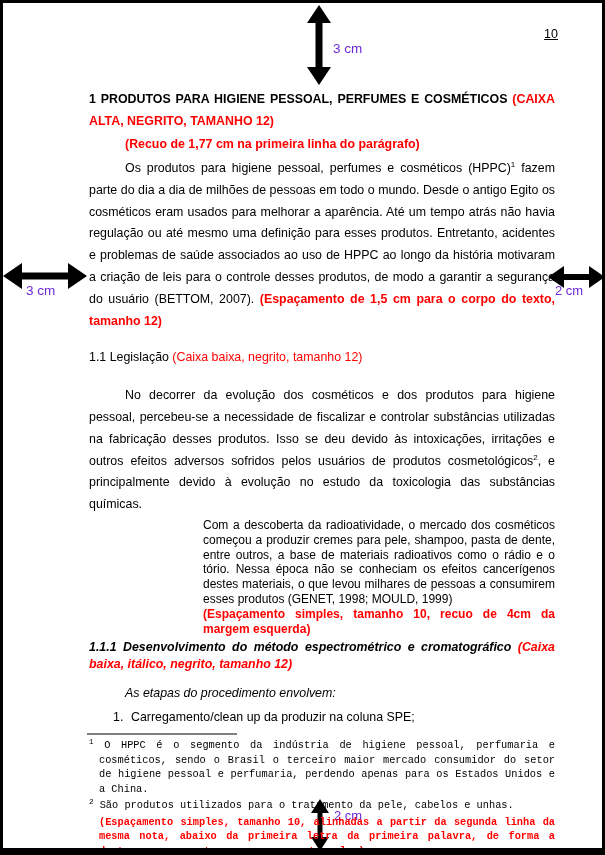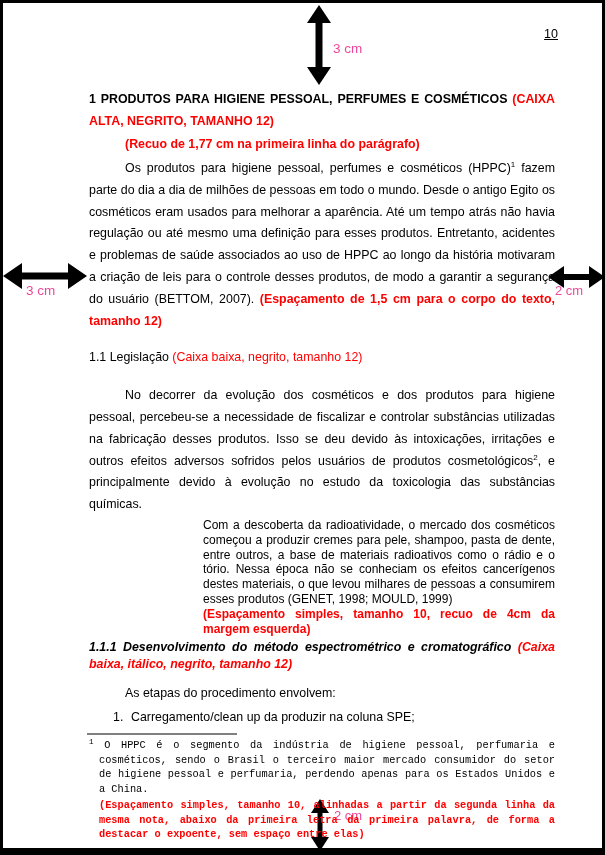--- a/index.html
+++ b/index.html
@@ -34,35 +34,35 @@
   .quote{
     margin-left:116px !important;
     font-size:12px;line-height:14.8px;
     text-align:justify;
   }
   .quote .red{display:block;font-weight:bold;}
   .h3{
     font-weight:bold;font-style:italic;
     line-height:16.5px;margin-top:3px !important;
   }
-  .steps{margin-top:11px !important;text-indent:36px;}
+  .steps{margin-top:11px !important;text-indent:36px;font-style:italic;}
   .list-item{padding-left:24px;}
   .list-item .marker{display:inline-block;width:18px;}
   .fnsep{
     margin-top:4px;width:150px;height:2px;background:#808080;
   }
   .footnotes{
     margin-top:3px;font-size:10.3px;line-height:14.6px;font-family:Liberation Mono, monospace;
   }
   .fn{padding-left:10px;text-indent:-10px;}
   .fn sup{font-size:7.5px;}
   .fn-note{padding-left:10px;font-weight:bold;}
   sup{font-size:8px;line-height:0;}
   .arrow{position:absolute;}
-  .mlabel{position:absolute;font-size:13.5px;color:#ec4899;}
+  .mlabel{position:absolute;font-size:13.5px;color:#6d28d9;}
 </style>
 </head>
 <body>
 
 <div class="page">
 
   <svg class="arrow" style="left:303px;top:2px;" width="26" height="80" viewBox="0 0 26 80">
     <polygon points="13,0 1,18 25,18" fill="#000"></polygon>
     <rect x="9.5" y="16" width="7" height="48" fill="#000"></rect>
     <polygon points="13,80 1,62 25,62" fill="#000"></polygon>
@@ -109,17 +109,18 @@
     <p class="h3"><span>1.1.1 Desenvolvimento do método espectrométrico e cromatográfico </span><span class="red">(Caixa baixa, itálico, negrito, tamanho 12)</span></p>
 
     <p class="steps">As etapas do procedimento envolvem:</p>
 
     <p class="list-item"><span class="marker">1.</span><span>Carregamento/clean up da produzir na coluna SPE;</span></p>
 
     <div class="fnsep"></div>
 
     <div class="footnotes">
       <p class="fn"><sup>1</sup><span> O HPPC é o segmento da indústria de higiene pessoal, perfumaria e cosméticos, sendo o Brasil o terceiro maior mercado consumidor do setor de higiene pessoal e perfumaria, perdendo apenas para os Estados Unidos e a China.</span></p>
+      <p class="fn"><sup>2</sup><span> São produtos utilizados para o tratamento da pele, cabelos e unhas.</span></p>
       <p class="fn-note red">(Espaçamento simples, tamanho 10, alinhadas a partir da segunda linha da mesma nota, abaixo da primeira letra da primeira palavra, de forma a destacar o expoente, sem espaço entre elas)</p>
     </div>
 
   </div>
 </div>
 
 </body></html>

